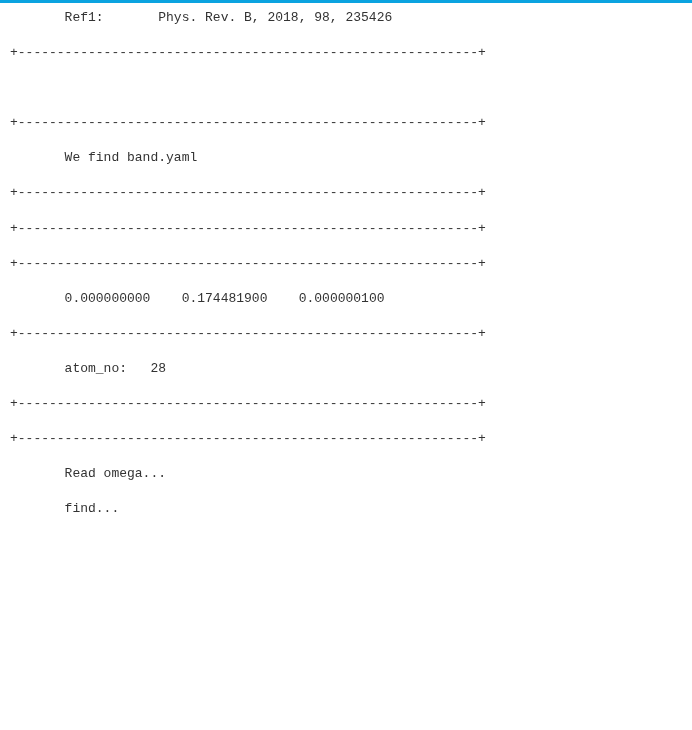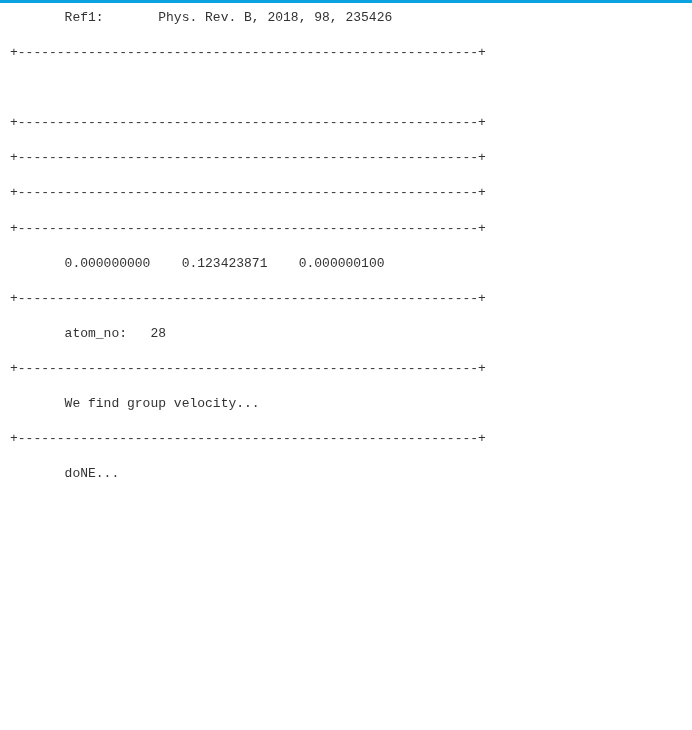--- a/index.html
+++ b/index.html
@@ -25,30 +25,31 @@
 </style>
 </head>
 <body>
 
 <div class="top-bar"></div>
 
 <pre class="term"><span class="line">       <span>Ref1:</span>       <span>Phys. Rev. B, 2018, 98, 235426</span></span>
 <span class="line">+-----------------------------------------------------------+</span>
 <span class="line"> </span>
 <span class="line">+-----------------------------------------------------------+</span>
+<span class="line">       <span>We find band.yaml</span></span>
 <span class="line">+-----------------------------------------------------------+</span>
 <span class="line">+-----------------------------------------------------------+</span>
 <span class="line">+-----------------------------------------------------------+</span>
-<span class="line">       <span>0.000000000</span>    <span>0.123423871</span>    <span>0.000000100</span></span>
+<span class="line">       <span>0.000000000</span>    <span>0.174481900</span>    <span>0.000000100</span></span>
 <span class="line">+-----------------------------------------------------------+</span>
 <span class="line">       <span>atom_no:</span>   <span>28</span></span>
 <span class="line">+-----------------------------------------------------------+</span>
-<span class="line">       <span>We find group velocity...</span></span>
 <span class="line">+-----------------------------------------------------------+</span>
-<span class="line">       <span>doNE...</span></span>
+<span class="line">       <span>Read omega...</span></span>
+<span class="line">       <span>find...</span></span>
 
 
 
 
 
 
 
 
 
 

